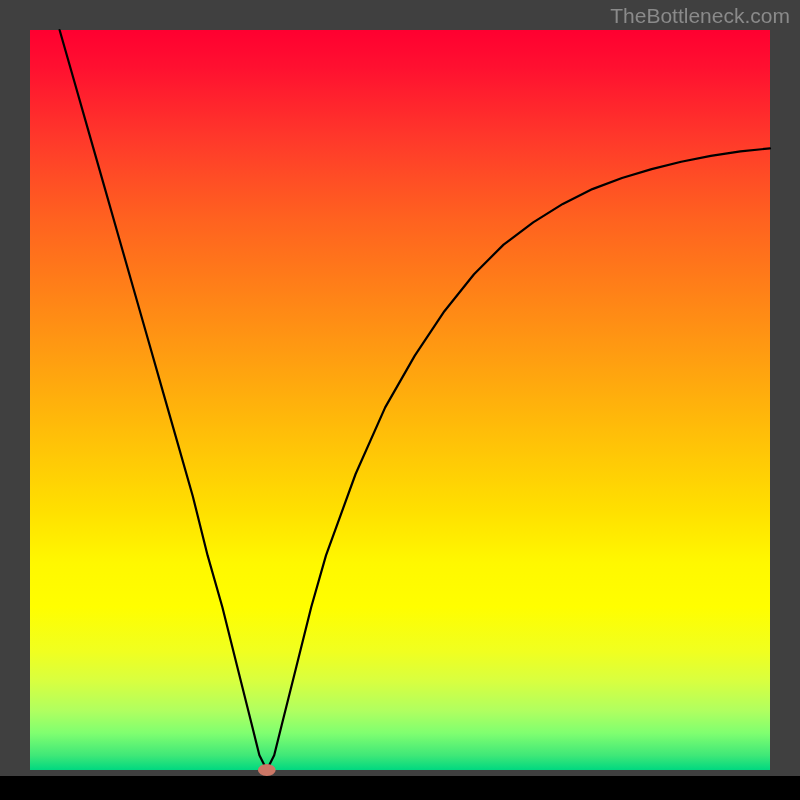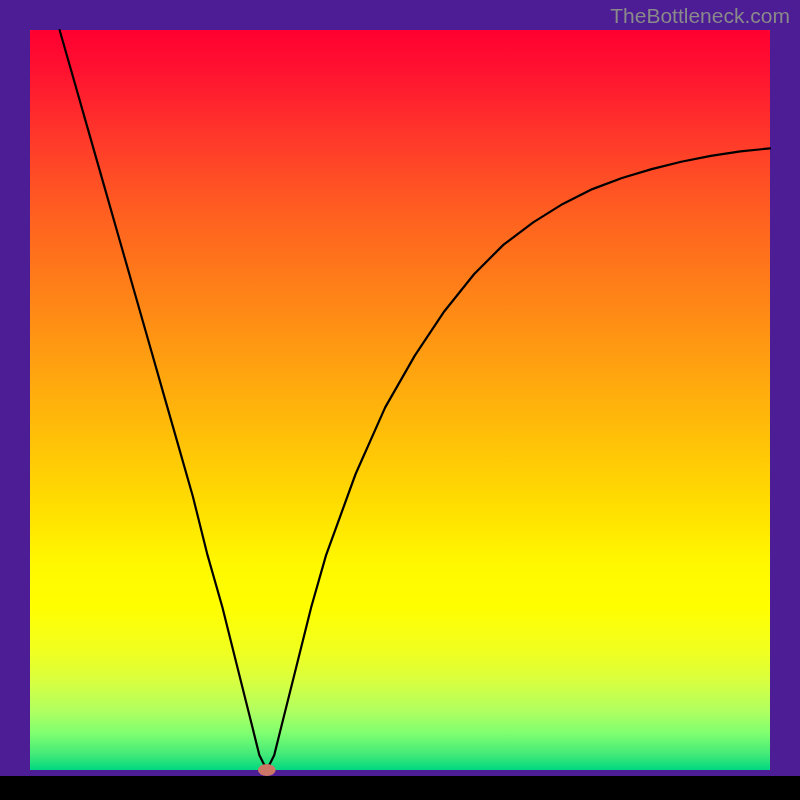--- a/index.html
+++ b/index.html
@@ -1,21 +1,21 @@
 <!DOCTYPE html>
 <html><head>
 <meta charset="utf-8">
 <style>
   * { margin: 0; padding: 0; box-sizing: border-box; }
   html, body { width: 800px; height: 800px; overflow: hidden; background: #000; }
   .frame {
     position: relative;
     width: 800px;
     height: 776px;
-    background: #4c1d95;
+    background: #404040;
   }
   .plot-area {
     position: absolute;
     left: 30px;
     top: 30px;
     width: 740px;
     height: 740px;
     background: linear-gradient(to bottom,
       #ff0030 0%,
       #ff1030 5%,

